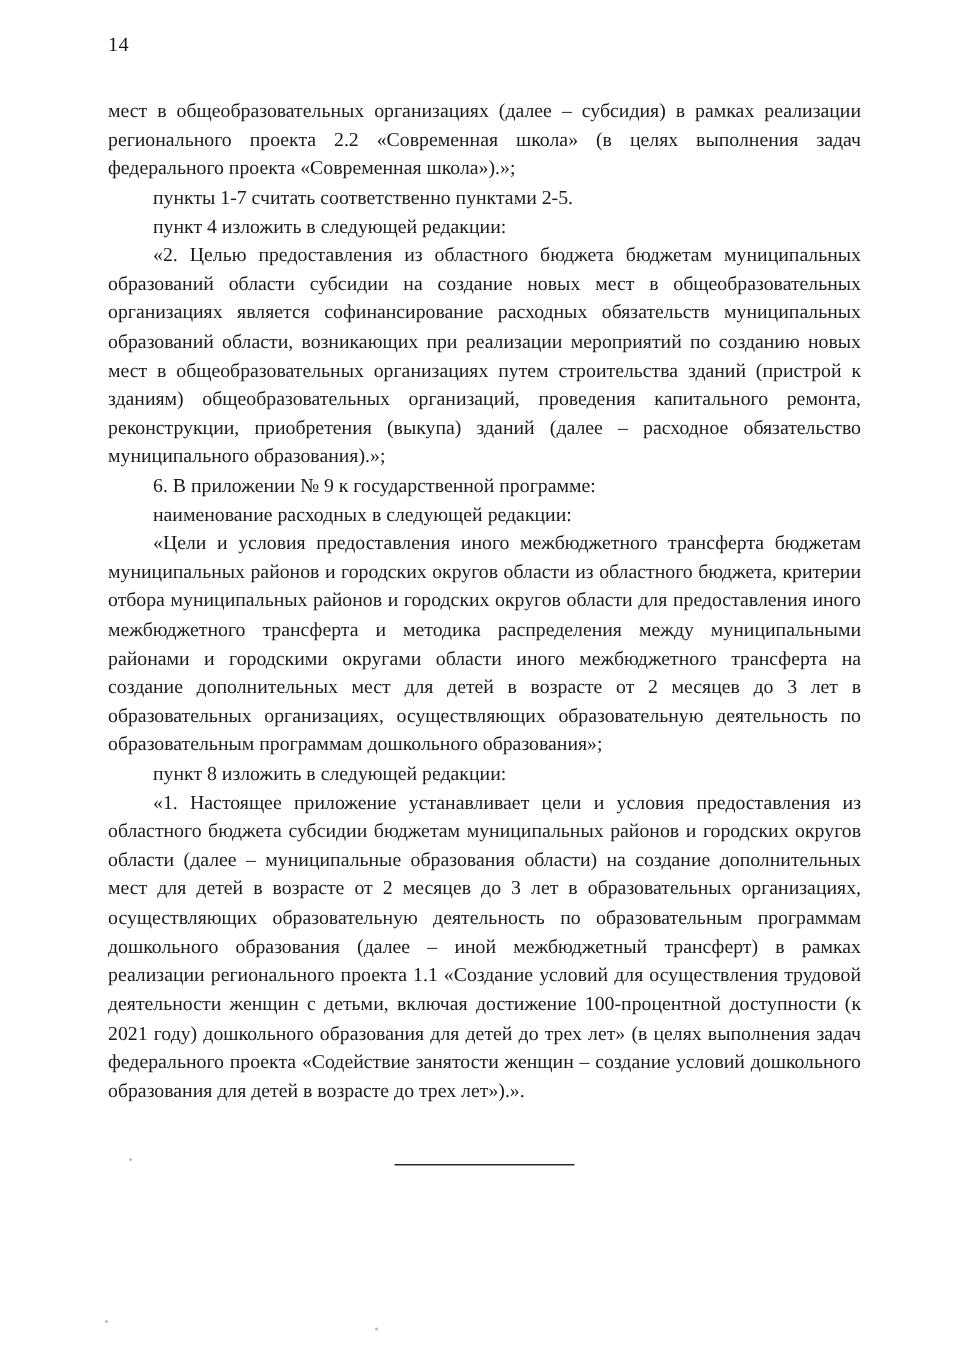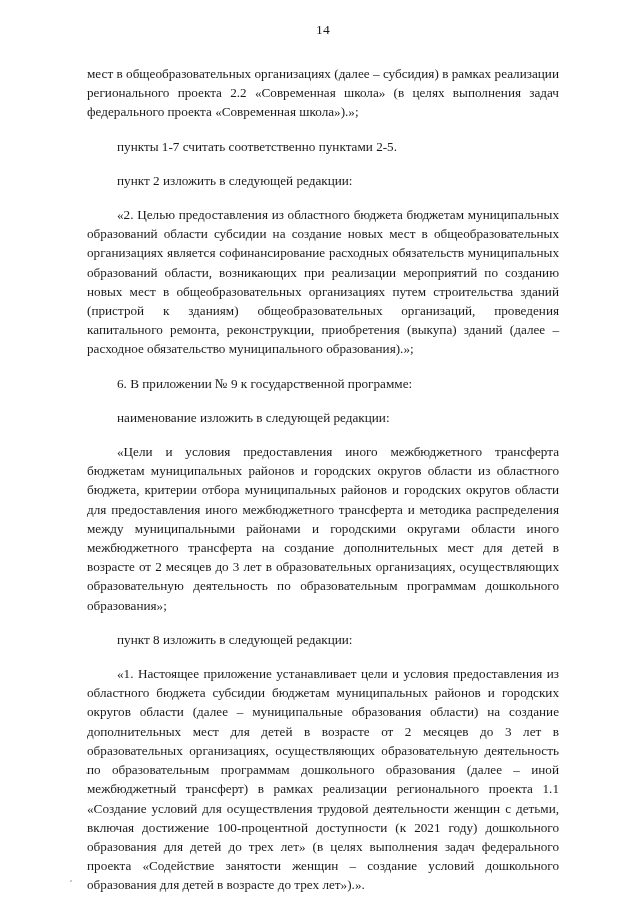--- a/index.html
+++ b/index.html
@@ -14,27 +14,26 @@
     color: #1a1a1a;
   }
   .page {
     position: relative;
     width: 640px;
     height: 905px;
     box-sizing: border-box;
     padding: 22px 66px 0 72px;
   }
   .page-number {
-    text-align: center;
     font-size: 13.5px;
     margin-bottom: 26px;
     letter-spacing: 0.2px;
   }
   .body-text p {
-    margin: 15px;
+    margin: 0;
     font-size: 13.2px;
     line-height: 19.2px;
     text-align: justify;
     text-justify: inter-word;
     hyphens: none;
   }
   .ind {
     text-indent: 30px;
   }
   .noind {
@@ -64,24 +63,24 @@
 </head>
 <body>
 
 <div class="page">
 
   <div class="page-number">14</div>
 
   <div class="body-text">
     <p class="noind">мест в общеобразовательных организациях (далее – субсидия) в рамках реализации регионального проекта 2.2 «Современная школа» (в целях выполнения задач федерального проекта «Современная школа»).»;</p>
     <p class="ind">пункты 1-7 считать соответственно пунктами 2-5.</p>
-    <p class="ind">пункт 2 изложить в следующей редакции:</p>
+    <p class="ind">пункт 4 изложить в следующей редакции:</p>
     <p class="ind">«2. Целью предоставления из областного бюджета бюджетам муниципальных образований области субсидии на создание новых мест в общеобразовательных организациях является софинансирование расходных обязательств муниципальных образований области, возникающих при реализации мероприятий по созданию новых мест в общеобразовательных организациях путем строительства зданий (пристрой к зданиям) общеобразовательных организаций, проведения капитального ремонта, реконструкции, приобретения (выкупа) зданий (далее – расходное обязательство муниципального образования).»;</p>
     <p class="ind">6. В приложении № 9 к государственной программе:</p>
-    <p class="ind">наименование изложить в следующей редакции:</p>
+    <p class="ind">наименование расходных в следующей редакции:</p>
     <p class="ind">«Цели и условия предоставления иного межбюджетного трансферта бюджетам муниципальных районов и городских округов области из областного бюджета, критерии отбора муниципальных районов и городских округов области для предоставления иного межбюджетного трансферта и методика распределения между муниципальными районами и городскими округами области иного межбюджетного трансферта на создание дополнительных мест для детей в возрасте от 2 месяцев до 3 лет в образовательных организациях, осуществляющих образовательную деятельность по образовательным программам дошкольного образования»;</p>
     <p class="ind">пункт 8 изложить в следующей редакции:</p>
     <p class="ind">«1. Настоящее приложение устанавливает цели и условия предоставления из областного бюджета субсидии бюджетам муниципальных районов и городских округов области (далее – муниципальные образования области) на создание дополнительных мест для детей в возрасте от 2 месяцев до 3 лет в образовательных организациях, осуществляющих образовательную деятельность по образовательным программам дошкольного образования (далее – иной межбюджетный трансферт) в рамках реализации регионального проекта 1.1 «Создание условий для осуществления трудовой деятельности женщин с детьми, включая достижение 100-процентной доступности (к 2021 году) дошкольного образования для детей до трех лет» (в целях выполнения задач федерального проекта «Содействие занятости женщин – создание условий дошкольного образования для детей в возрасте до трех лет»).».</p>
   </div>
 
   <div class="rule-wrap">
     <div class="rule"></div>
   </div>
 
   <span class="speck s1"></span>

